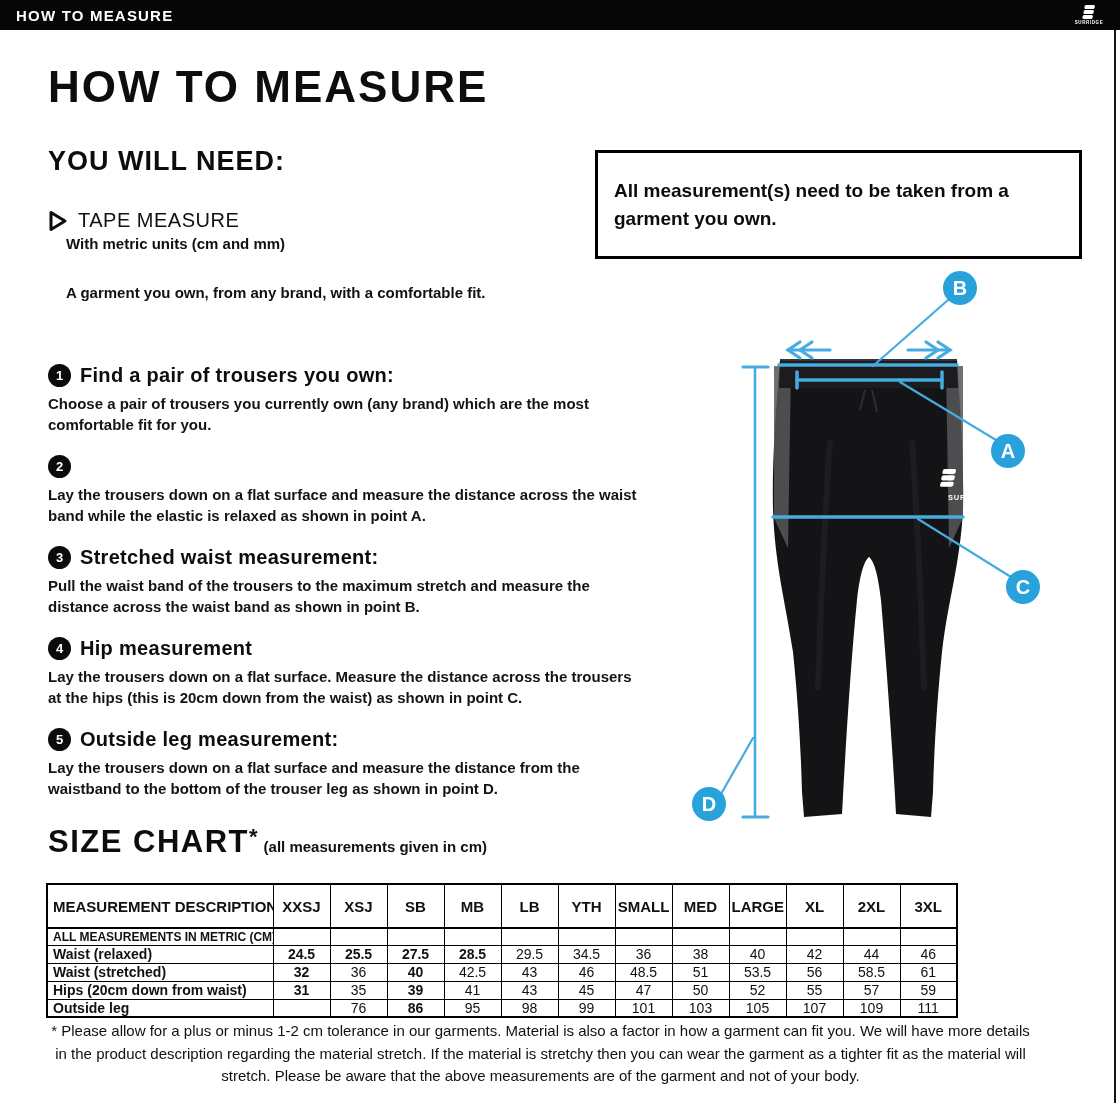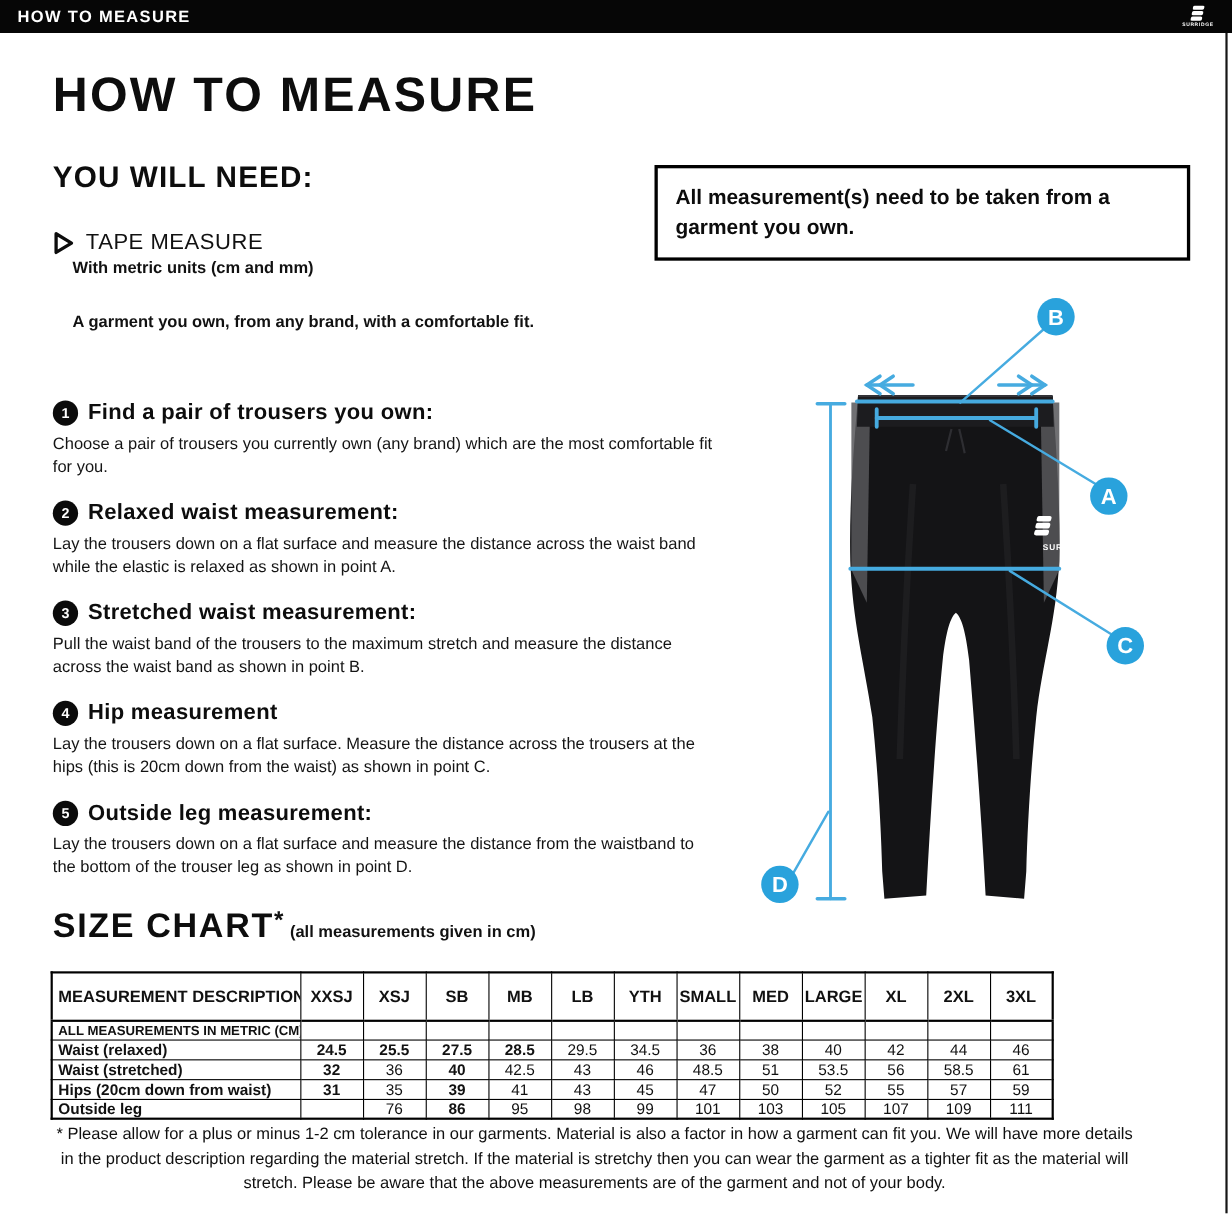--- a/index.html
+++ b/index.html
@@ -33,35 +33,35 @@
   }
   .need-item { position:absolute; left:48px; width:540px; }
   .need-item-1 { top:209px; }
   .need-item-2 { top:281px; }
   .need-head { display:flex; align-items:center; gap:10px; }
   .need-label { font-size:20px; font-weight:normal; letter-spacing:.5px; }
   .need-desc { font-size:15px; font-weight:bold; margin-top:3px; margin-left:18px; }
   
   .notice-box {
     position:absolute; left:595px; top:150px; width:487px; min-height:85px;
-    border:3px solid #000; padding:13px 16px;
+    border:3px solid #000; padding:24px 16px;
     font-size:19px; font-weight:bold; line-height:1.45; color:#0c0c0c;
   }
   
   .step { position:absolute; left:48px; width:600px; }
   .step-1 { top:364px; } .step-2 { top:455px; } .step-3 { top:546px; }
   .step-4 { top:637px; } .step-5 { top:728px; }
   .step-head { display:flex; align-items:center; gap:9px; }
   .badge {
     width:23px; height:23px; border-radius:50%; background:#0b0b0b; color:#fff;
     font-size:13px; font-weight:bold; display:flex; align-items:center; justify-content:center;
     flex:0 0 23px;
   }
   .step-title { font-size:20px; font-weight:bold; letter-spacing:.3px; color:#0d0d0d; }
-  .step-body { font-size:15px; font-weight:normal; line-height:1.4; margin-top:6px; color:#141414; }
+  .step-body { font-size:15px; font-weight:bold; line-height:1.4; margin-top:6px; color:#141414; }
   
   .figure { position:absolute; left:690px; top:260px; width:430px; height:580px; }
   
   .sc-heading-row { position:absolute; left:48px; top:824px; white-space:nowrap;text-align:center; }
   .sc-heading { font-size:31px; font-weight:bold; letter-spacing:1.5px; color:#0d0d0d; display:inline; }
   .sc-star { font-size:22px; font-weight:bold; vertical-align:8px; }
   .sc-sub { font-size:15px; font-weight:bold; margin-left:6px; }
   table.size-chart {
     position:absolute; left:46px; top:883px; width:912px;
     border-collapse:collapse; table-layout:fixed;
@@ -125,21 +125,20 @@
 <div class="step step-1">
   <div class="step-head">
     <span class="badge">1</span>
     <span class="step-title">Find a pair of trousers you own:</span>
   </div>
   <p class="step-body">Choose a pair of trousers you currently own (any brand) which are the most comfortable fit for you.</p>
 </div>
 <div class="step step-2">
   <div class="step-head">
     <span class="badge">2</span>
-    <span class="step-title">Relaxed waist measurement:</span>
   </div>
   <p class="step-body">Lay the trousers down on a flat surface and measure the distance across the waist band while the elastic is relaxed as shown in point A.</p>
 </div>
 <div class="step step-3">
   <div class="step-head">
     <span class="badge">3</span>
     <span class="step-title">Stretched waist measurement:</span>
   </div>
   <p class="step-body">Pull the waist band of the trousers to the maximum stretch and measure the distance across the waist band as shown in point B.</p>
 </div>

